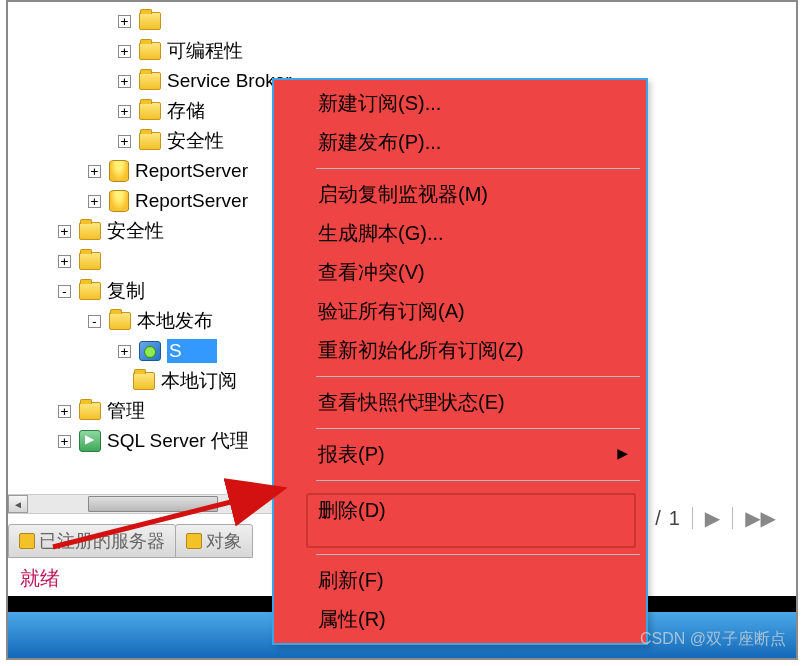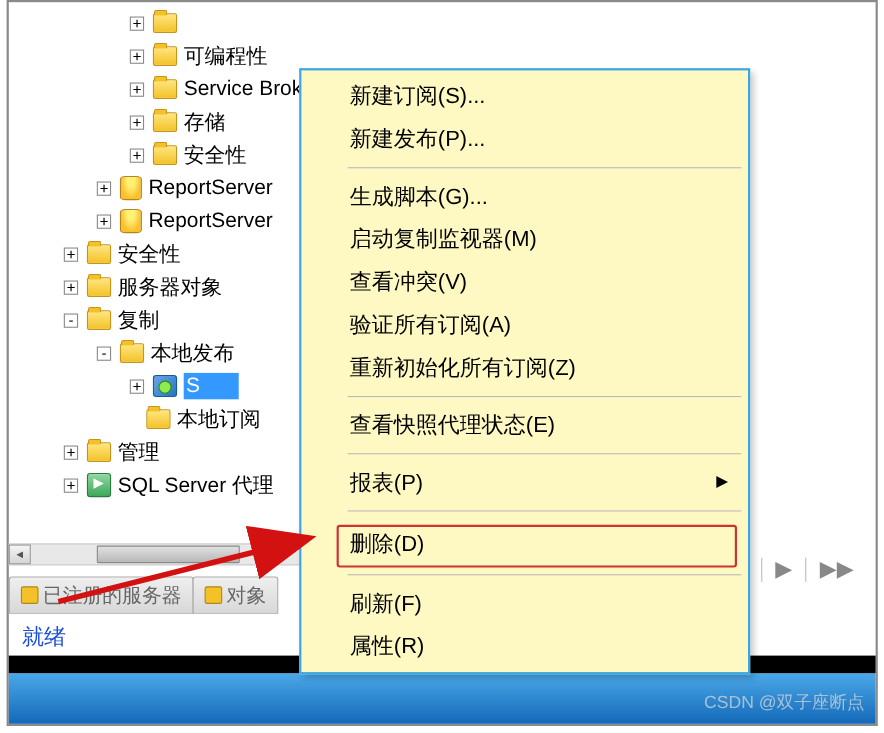--- a/index.html
+++ b/index.html
@@ -19,35 +19,35 @@
     .sel { background: #3399FF; color: #fff; padding: 1px 35px 1px 2px; }
 
     .scroll-h { position: absolute; left: 0; right: 330px; bottom: 144px; height: 20px; background: #E8E8E8; border-top: 1px solid #ccc; border-bottom: 1px solid #ccc; display: flex; align-items: center; }
     .scroll-btn { width: 20px; height: 18px; background: linear-gradient(to bottom,#F5F5F5,#D5D5D5); border: 1px solid #999; display: flex; align-items: center; justify-content: center; font-size: 10px; color: #555; }
     .scroll-thumb { width: 130px; height: 16px; margin-left: 60px; background: linear-gradient(to bottom,#E0E0E0,#B8B8B8); border: 1px solid #888; border-radius: 1px; }
 
     .tabs { position: absolute; left: 0; bottom: 100px; display: flex; font-size: 18px; color: #666; }
     .tab { padding: 4px 10px; background: linear-gradient(to bottom,#EFEFEF,#D8D8D8); border: 1px solid #AAA; border-top-left-radius: 3px; border-top-right-radius: 3px; margin-right: -1px; display: flex; align-items: center; gap: 4px; }
     .tab .mini-icon { width: 16px; height: 16px; background: #F3C229; border: 1px solid #B0861D; border-radius: 2px; }
 
-    .ready { position: absolute; left: 12px; bottom: 66px; font-size: 20px; color: #1d4ed8; }
+    .ready { position: absolute; left: 12px; bottom: 66px; font-size: 20px; color: #be185d; }
 
     .pager { position: absolute; right: 20px; bottom: 128px; font-size: 20px; display: flex; align-items: center; gap: 8px; color: #444; }
     .pager .div { width: 1px; height: 22px; background: #bbb; margin: 0 4px; }
     .pager .nav { color: #888; cursor: pointer; }
 
     .taskbar { position: absolute; bottom: 0; left: 0; right: 0; height: 48px; background: linear-gradient(to bottom,#4BA8E8,#1369B8); border-top: 2px solid #000; }
     .blacktop { position: absolute; bottom: 48px; left: 0; right: 0; height: 14px; background: #000; }
 
-    .menu { position: absolute; left: 264px; top: 60px; width: 410px; background: #fef9c3; border: 2px solid #38A6E8; box-shadow: 3px 3px 6px rgba(0,0,0,0.2); font-size: 20px; z-index: 10; padding: 4px 2px; }
+    .menu { position: absolute; left: 264px; top: 76px; width: 376px; background: #ef4444; border: 2px solid #38A6E8; box-shadow: 3px 3px 6px rgba(0,0,0,0.2); font-size: 20px; z-index: 10; padding: 4px 2px; }
     .menu-item { padding: 6px 20px 6px 42px; white-space: nowrap; position: relative; cursor: pointer; }
     .menu-sep { height: 1px; background: #BBB; margin: 6px 4px 6px 40px; }
     .submenu-arrow { position: absolute; right: 16px; top: 10px; font-size: 14px; color: #000; }
     .highlight-box { position: absolute; left: 30px; top: 6px; right: 8px; bottom: 0; border: 2px solid #CC3333; border-radius: 3px; pointer-events: none; }
-    .menu-item.hl { position: relative; padding-top: 10px; padding-bottom: 8px; }
+    .menu-item.hl { position: relative; padding-top: 10px; padding-bottom: 24px; }
 
     .arrow { position: absolute; left: 40px; top: 470px; z-index: 20; pointer-events: none; }
 
     .watermark { position: absolute; right: 10px; bottom: 8px; font-size: 16px; color: rgba(220,220,220,0.7); z-index: 30; font-family: sans-serif; }
   </style>
 </head>
 <body>
 
 <div class="frame">
 
@@ -88,21 +88,20 @@
         <span>ReportServer</span>
       </div>
       <div class="node" style="padding-left: 50px;">
         <span class="exp">+</span>
         <span class="folder"></span>
         <span>安全性</span>
       </div>
       <div class="node" style="padding-left: 50px;">
         <span class="exp">+</span>
         <span class="folder"></span>
-        <span>服务器对象</span>
       </div>
       <div class="node" style="padding-left: 50px;">
         <span class="exp">-</span>
         <span class="folder"></span>
         <span>复制</span>
       </div>
       <div class="node" style="padding-left: 80px;">
         <span class="exp">-</span>
         <span class="folder"></span>
         <span>本地发布</span>
@@ -160,22 +159,22 @@
     <span class="nav">▶▶</span>
   </div>
 
   <div class="blacktop"></div>
   <div class="taskbar"></div>
 
   <div class="menu" id="menu">
       <div class="menu-item"><span>新建订阅(S)...</span></div>
       <div class="menu-item"><span>新建发布(P)...</span></div>
       <div class="menu-sep"></div>
+      <div class="menu-item"><span>启动复制监视器(M)</span></div>
       <div class="menu-item"><span>生成脚本(G)...</span></div>
-      <div class="menu-item"><span>启动复制监视器(M)</span></div>
       <div class="menu-item"><span>查看冲突(V)</span></div>
       <div class="menu-item"><span>验证所有订阅(A)</span></div>
       <div class="menu-item"><span>重新初始化所有订阅(Z)</span></div>
       <div class="menu-sep"></div>
       <div class="menu-item"><span>查看快照代理状态(E)</span></div>
       <div class="menu-sep"></div>
       <div class="menu-item"><span>报表(P)</span><span class="submenu-arrow">▶</span></div>
       <div class="menu-sep"></div>
       <div class="menu-item hl"><span>删除(D)</span><div class="highlight-box"></div></div>
       <div class="menu-sep"></div>

